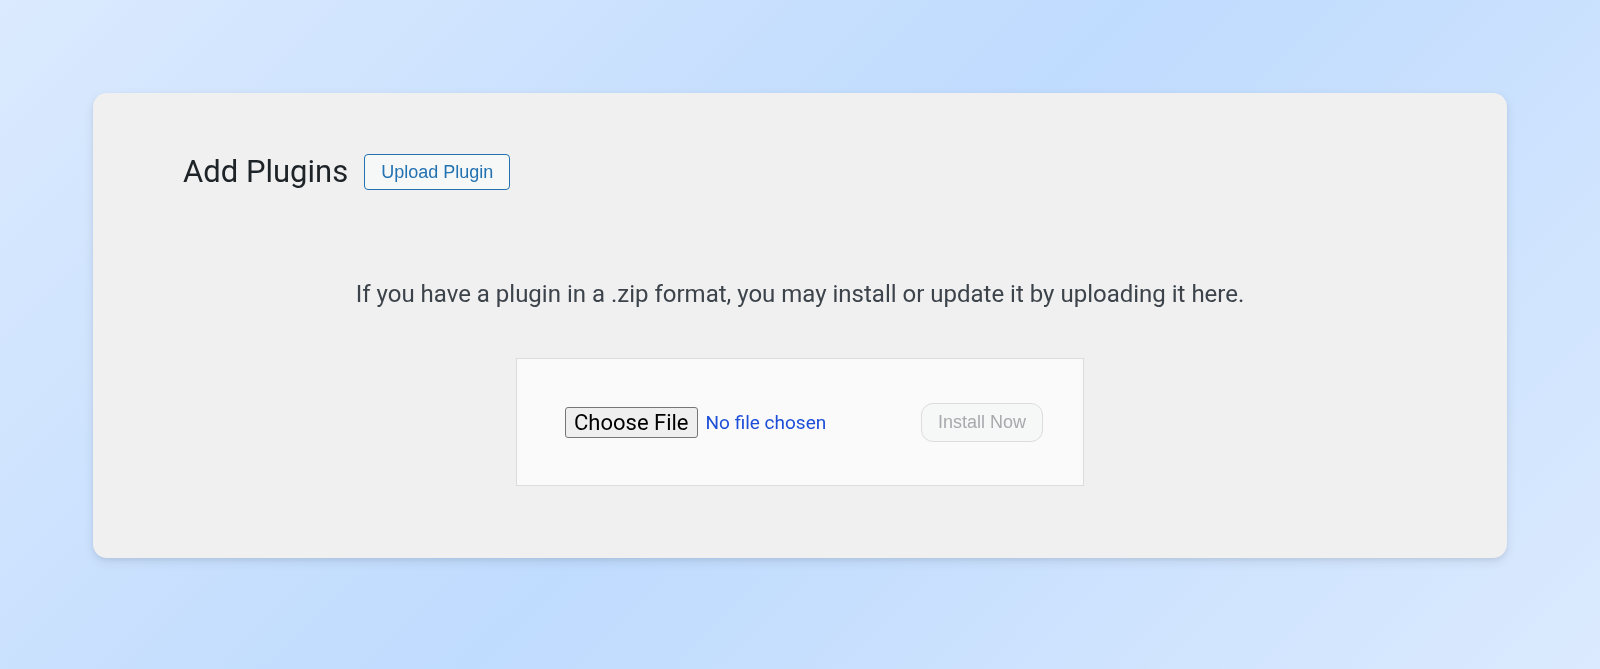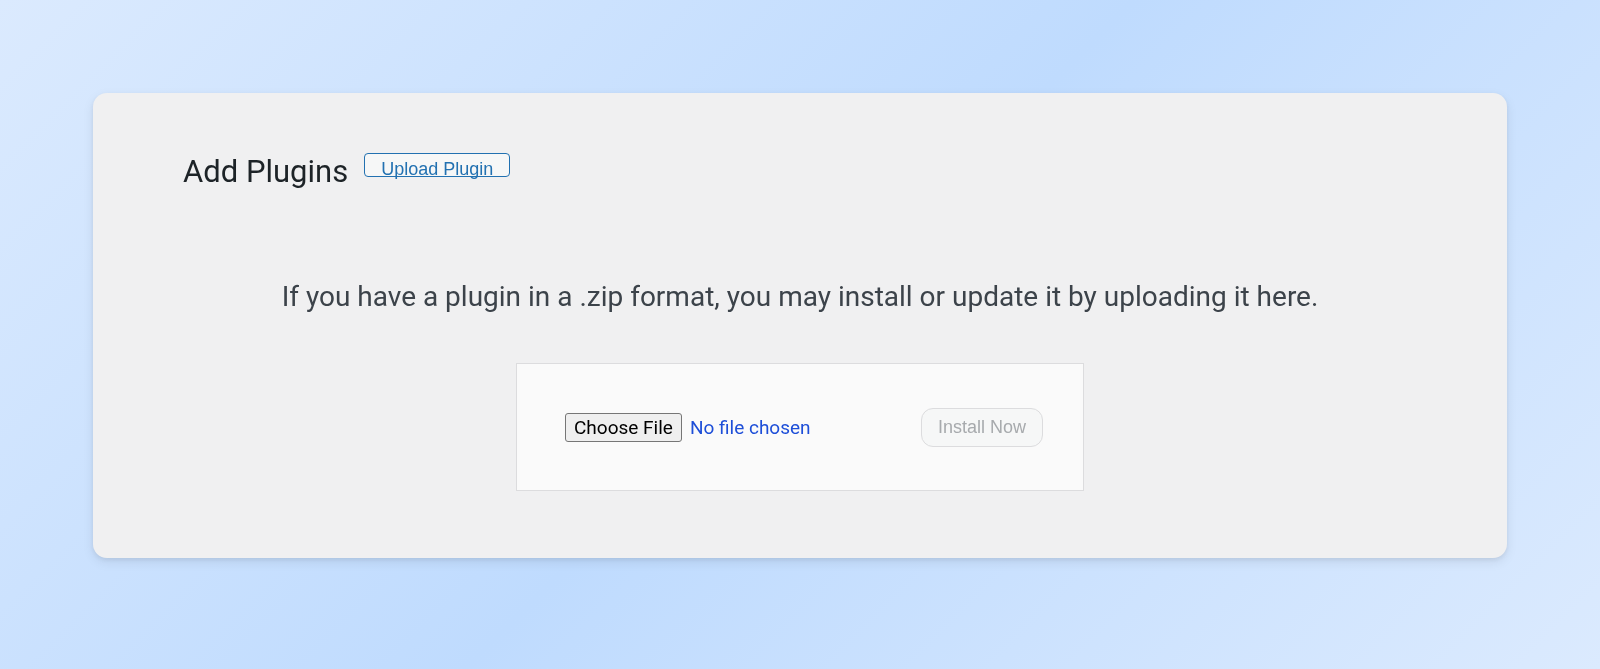--- a/index.html
+++ b/index.html
@@ -23,47 +23,47 @@
       width: 1414px;
       height: 465px;
       background: #f0f0f1;
       border-radius: 14px;
       box-shadow: 0 4px 12px rgba(0,0,0,0.08), 0 2px 4px rgba(0,0,0,0.06);
       padding: 60px 90px 40px 90px;
     }
     
     .header-row {
       display: flex;
-      align-items: flex-start;
+      align-items: flex-end;
       gap: 16px;
       margin-bottom: 90px;
     }
     
     .page-title {
       font-size: 31px;
       font-weight: 400;
       color: #1d2327;
       line-height: 1.2;
     }
     
     .upload-btn {
       font-size: 18px;
       color: #2271b1;
       background: #f6f7f7;
       border: 1px solid #2271b1;
       border-radius: 4px;
       padding: 6px 16px;
       cursor: pointer;
       font-weight: 400;
-      height: 24px;
+      height: 36px;
       line-height: 1;
     }
     
     .instruction {
-      font-size: 28px;
+      font-size: 24px;
       font-weight: 400;
       color: #3c434a;
       text-align: center;
       margin-bottom: 50px;
     }
     
     .upload-box {
       width: 568px;
       height: 128px;
       margin: 0 auto;
@@ -75,21 +75,21 @@
       padding: 0 40px 0 48px;
     }
     
     .file-input-wrap {
       display: flex;
       align-items: center;
       gap: 8px;
     }
     
     .choose-file-btn {
-      font-size: 19px;
+      font-size: 22px;
       color: #000;
       background: #efefef;
       border: 1px solid #767676;
       border-radius: 3px;
       padding: 2px 8px;
       cursor: pointer;
       font-family: inherit;
     }
     
     .file-status {

